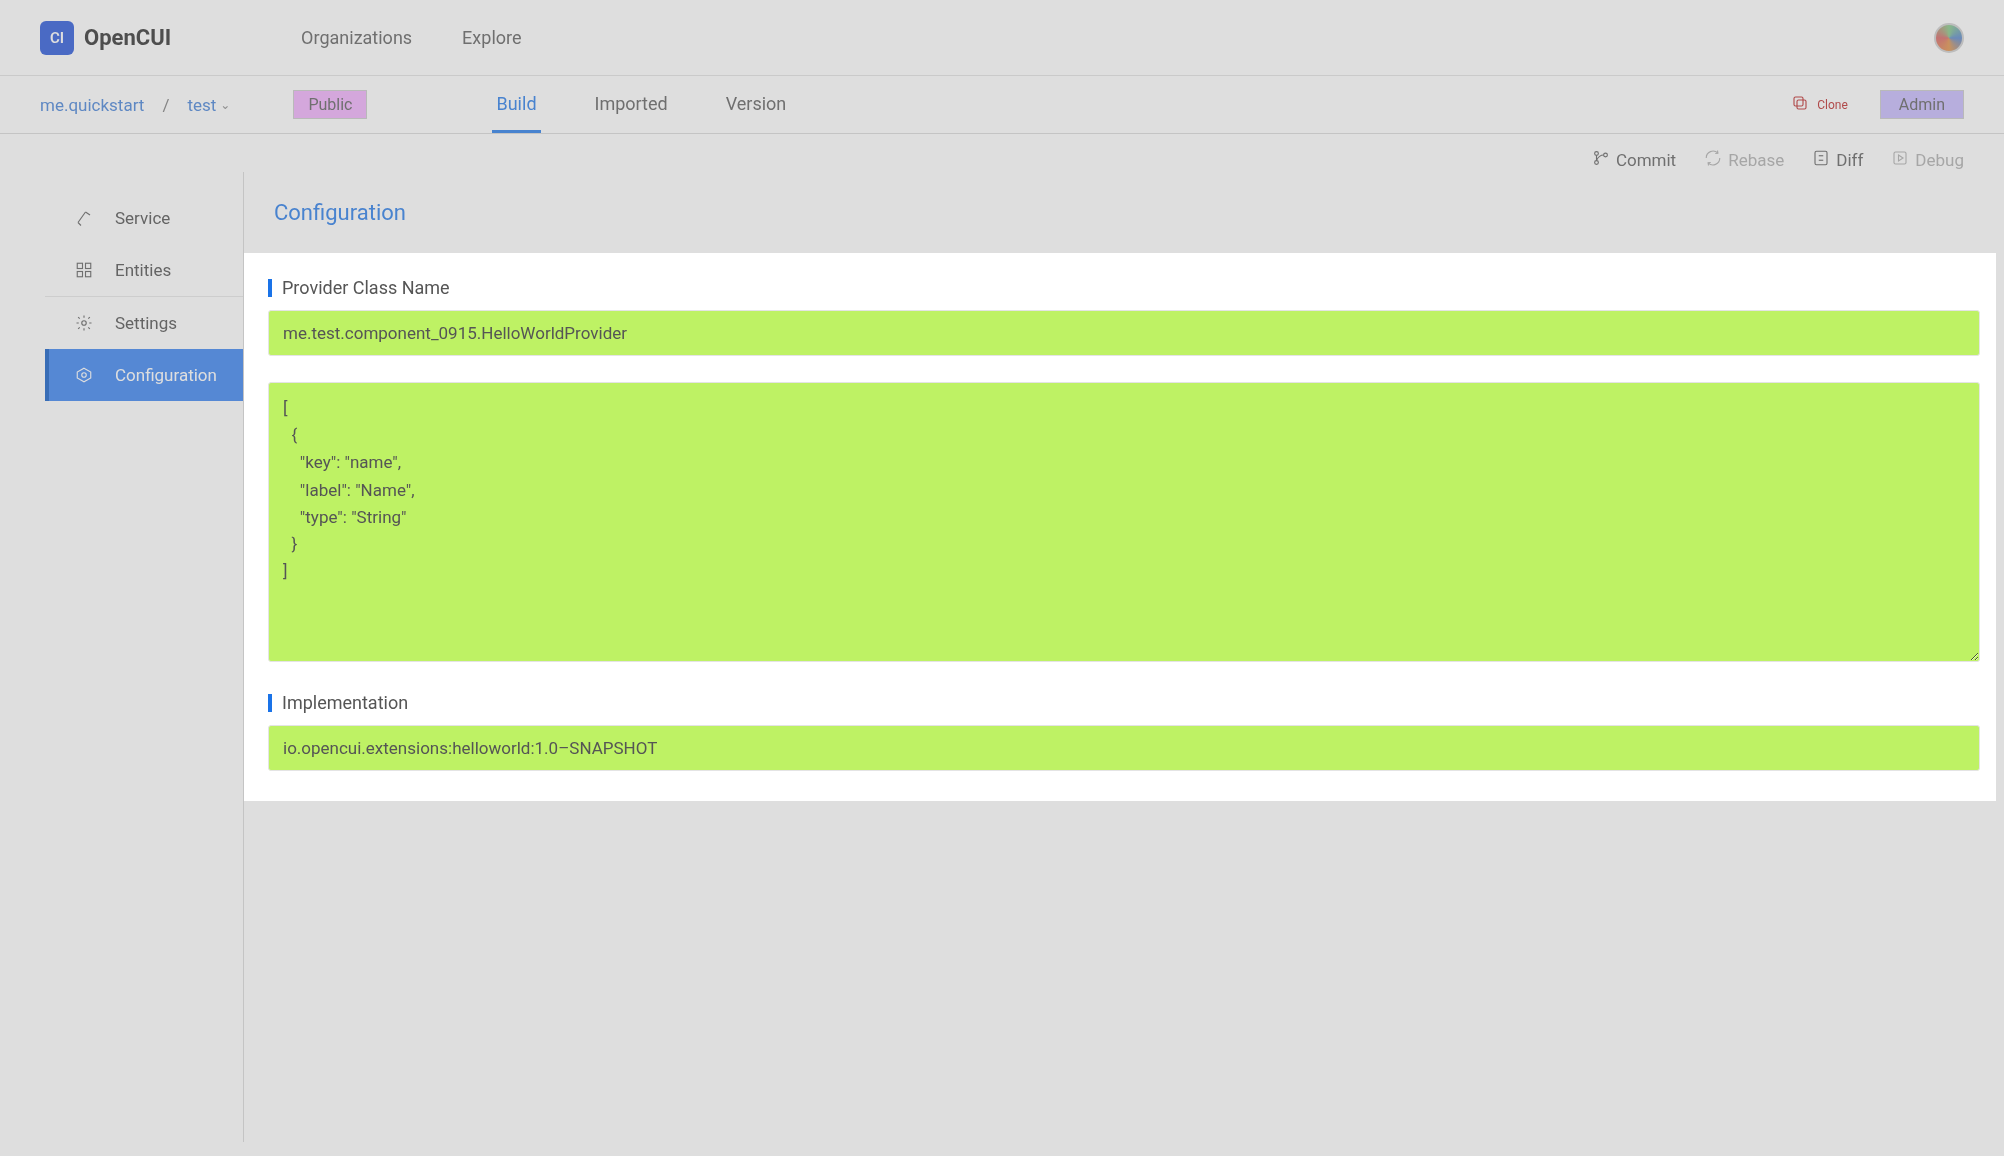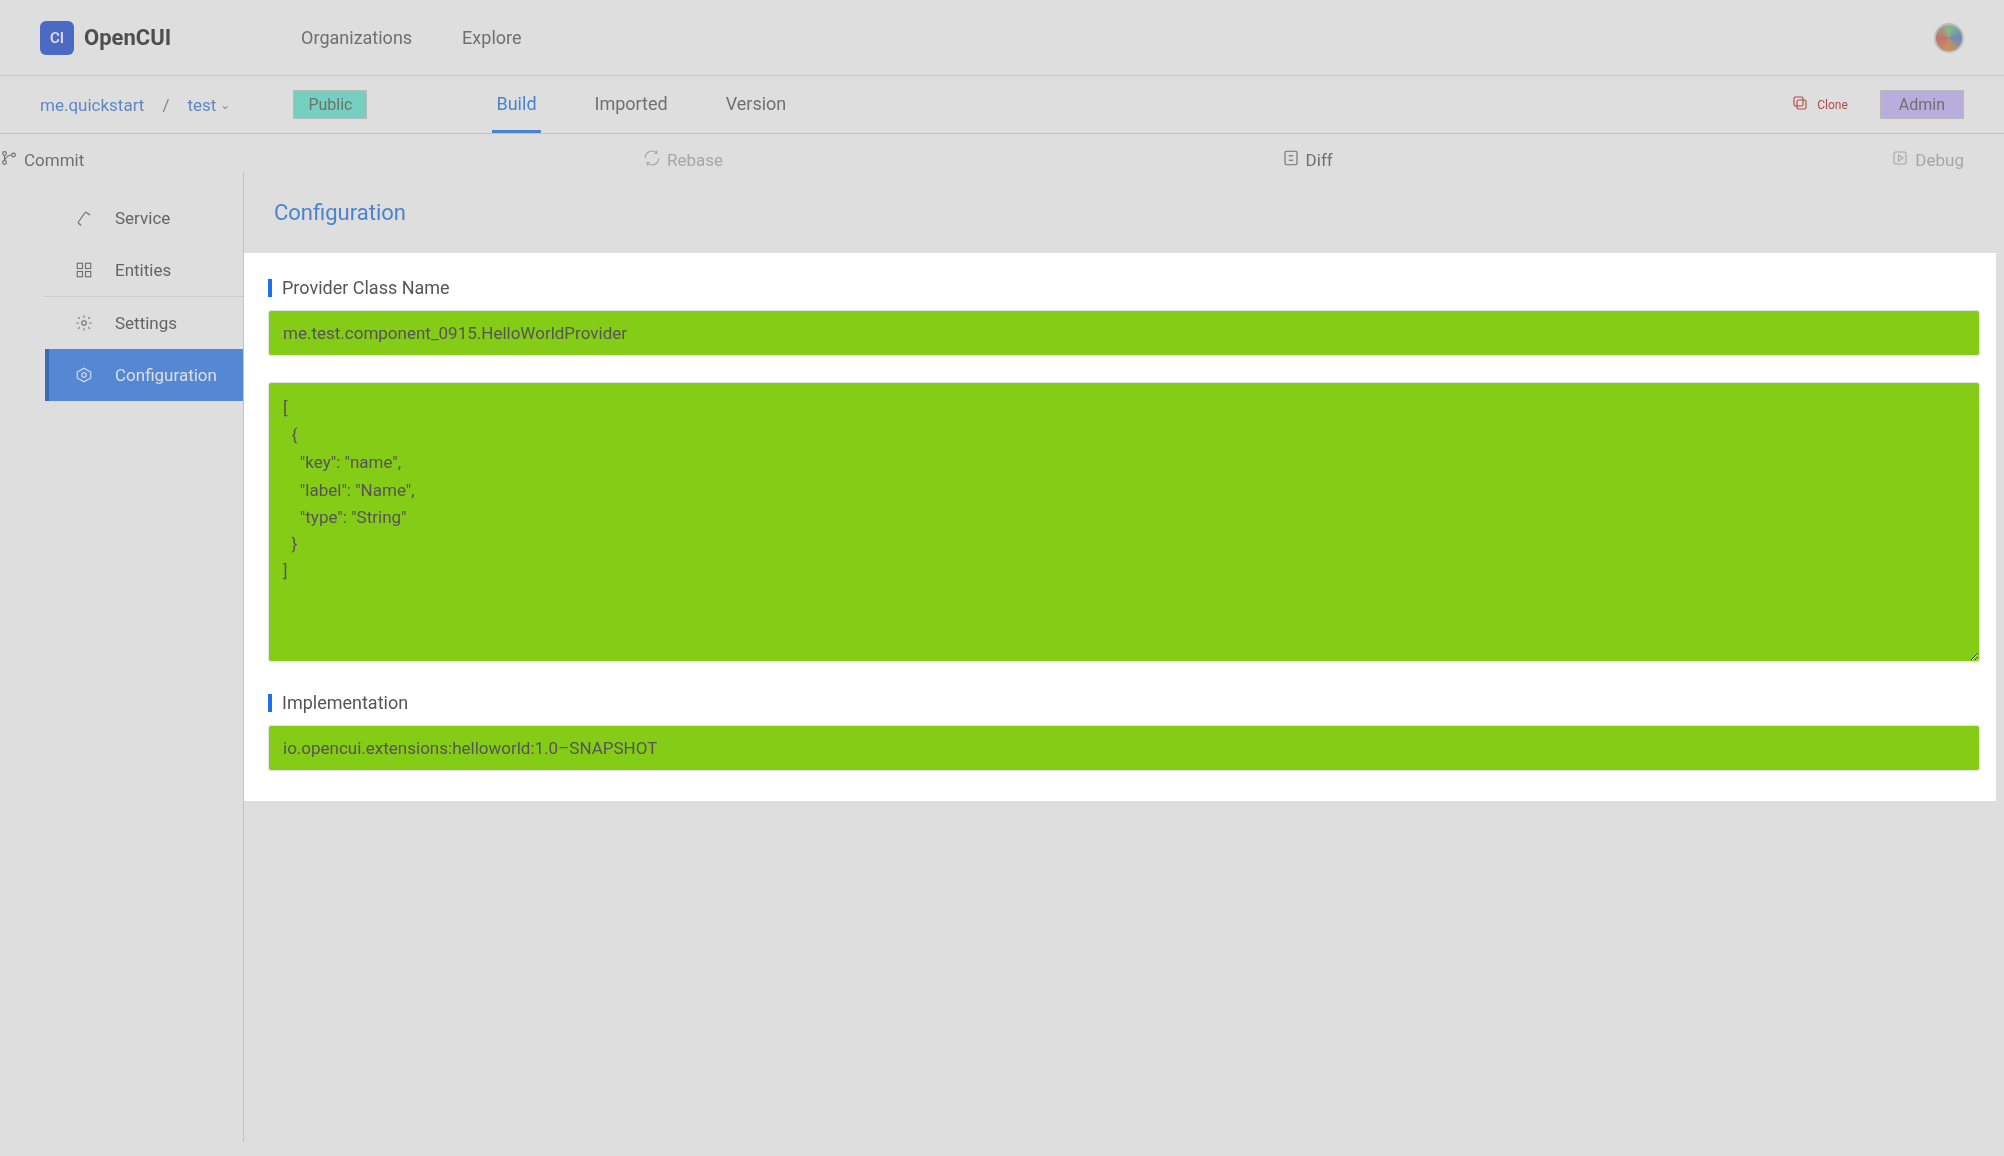--- a/index.html
+++ b/index.html
@@ -58,36 +58,36 @@
   .breadcrumb .sep { color: #777; }
   .breadcrumb .project { display: inline-flex; align-items: center; gap: 4px; }
   .chev-down { font-size: 12px; color: #888; }
 
   .badge {
     margin-left: 18px;
     border: 1px solid #c7c7c7;
     color: #555;
     font-size: 16px;
     padding: 4px 14px;
-    background: #5eead4;
+    background: #f0abfc;
   }
 
   .subtabs { display: flex; gap: 50px; margin-left: 80px; font-size: 18px; }
   .subtab { color: #555; padding: 16px 4px; cursor: pointer; }
   .subtab.active { color: #1a73e8; border-bottom: 3px solid #1a73e8; }
 
   .subbar-right { margin-left: auto; display: flex; align-items: center; gap: 32px; }
   .clone-link { display: inline-flex; align-items: center; gap: 8px; color: #b91c1c; font-size: 12px; cursor: pointer; }
   .admin-btn { border: 1px solid #c7c7c7; color: #555; font-size: 16px; padding: 4px 18px; background: #c4b5fd; cursor: pointer; }
 
   .actionbar {
     height: 38px;
     padding: 14px 40px 0 0;
     display: flex;
-    justify-content: space-between;
+    justify-content: flex-end;
     gap: 28px;
     font-size: 17px;
     color: #555;
   }
   .action-item { display: inline-flex; align-items: center; gap: 6px; cursor: pointer; }
   .action-item.disabled { color: #aaa; }
 
   .main-wrap {
     display: flex;
     height: calc(100% - 76px - 58px - 52px);
@@ -145,21 +145,21 @@
     content: ""; width: 4px; height: 18px; background: #1a73e8; display: inline-block;
   }
   .text-input {
     width: 100%;
     border: 1px solid #e4e4e4;
     border-radius: 3px;
     padding: 12px 14px;
     font-size: 17px;
     color: #555;
     font-family: inherit;
-    background: #84cc16;
+    background: #bef264;
   }
   textarea.text-input {
     min-height: 280px;
     resize: both;
     line-height: 1.6;
     white-space: pre;
   }
 </style>
 </head>
 <body>

